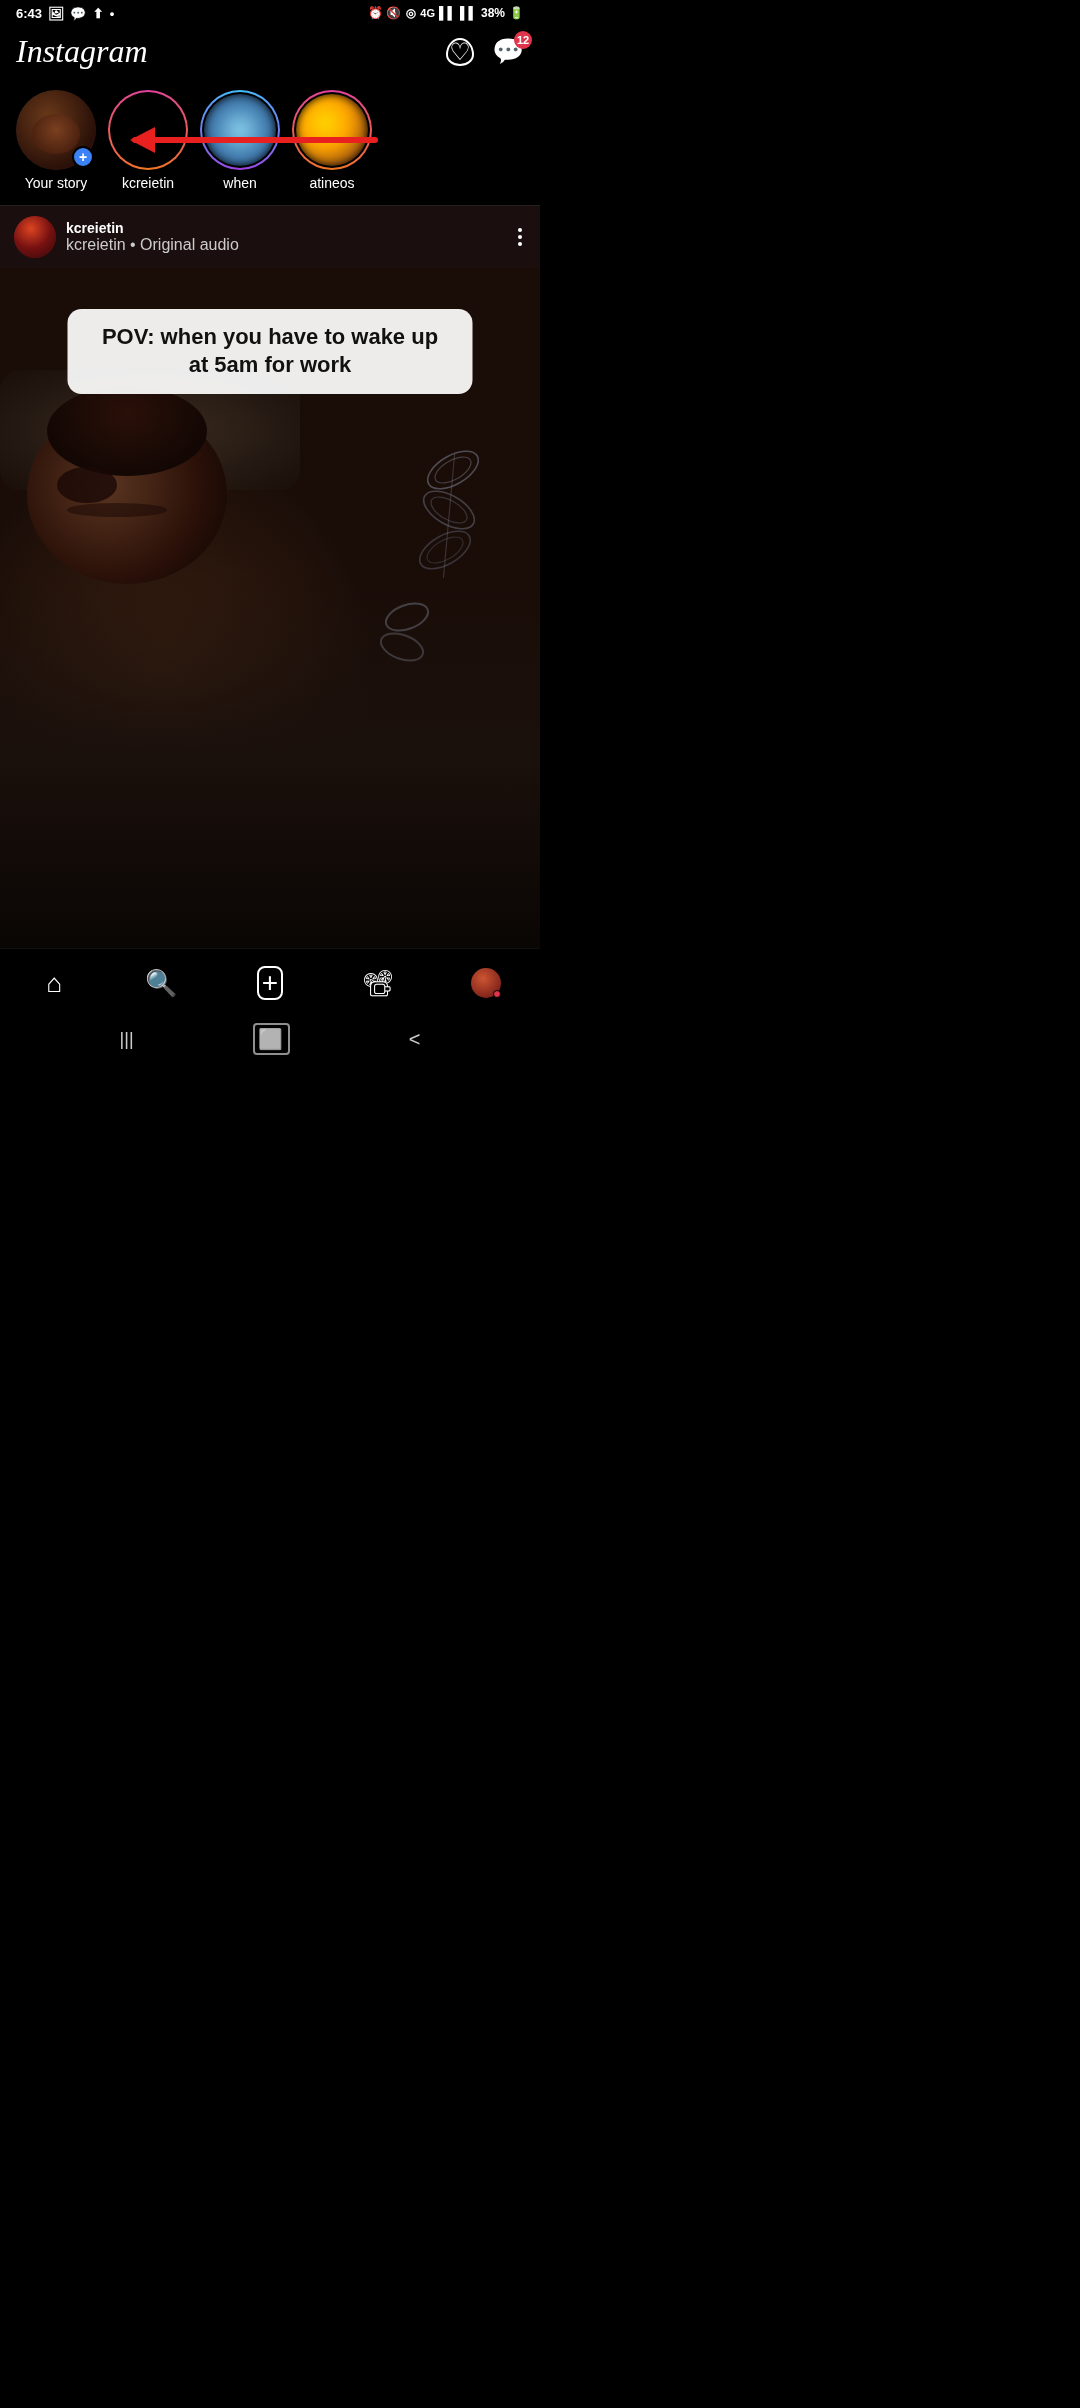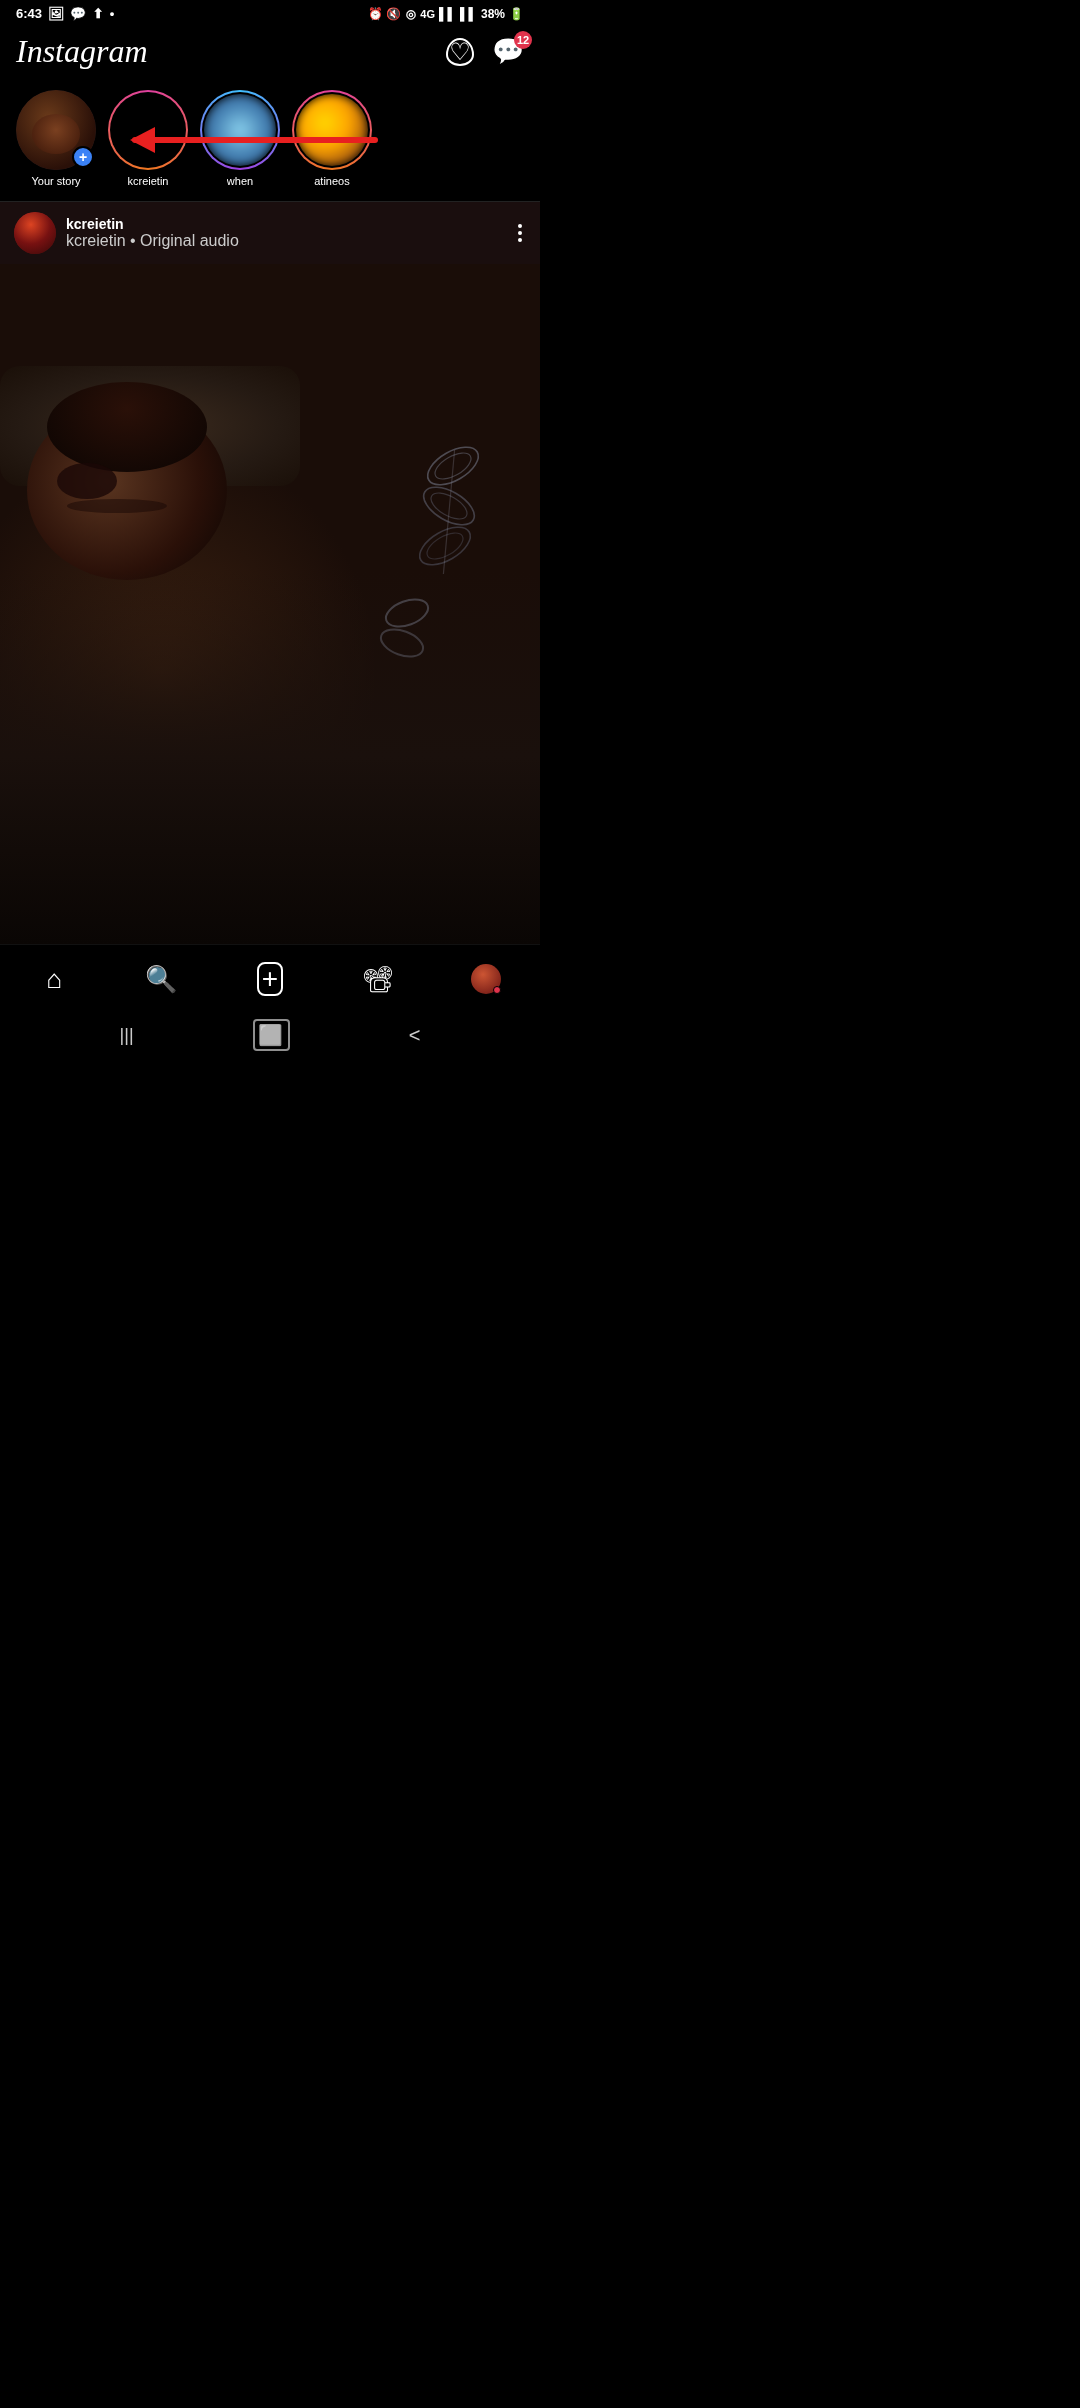--- a/index.html
+++ b/index.html
@@ -11,21 +11,21 @@
       font-family: -apple-system, BlinkMacSystemFont, 'Segoe UI', sans-serif;
       color: #fff;
       overflow-x: hidden;
       position: relative;
     }
 
     
     .status-bar {
       display: flex;
       justify-content: space-between;
-      align-items: flex-end;
+      align-items: flex-start;
       padding: 6px 16px 4px;
       font-size: 13px;
       font-weight: 600;
       background: #000;
     }
     .status-left { display: flex; align-items: center; gap: 6px; }
     .status-right { display: flex; align-items: center; gap: 4px; font-size: 12px; }
 
     
     .header {
@@ -126,21 +126,21 @@
       background: #3b82f6;
       border-radius: 50%;
       border: 2px solid #000;
       display: flex; align-items: center; justify-content: center;
       z-index: 5;
       font-size: 14px;
       font-weight: 700;
       color: #fff;
     }
     .story-label {
-      font-size: 11px;
+      font-size: 14px;
       color: #fff;
       text-align: center;
       max-width: 80px;
       overflow: hidden;
       text-overflow: ellipsis;
       white-space: nowrap;
     }
 
     
     .story-2 .story-ring { background: conic-gradient(#e040a0, #f07820, #e040a0); }
@@ -479,20 +479,23 @@
     </svg>
   </div>
 
   <div style="position:absolute;bottom:40%;right:20%;opacity:0.4;">
     <svg width="60" height="80" viewBox="0 0 60 80">
       <ellipse cx="35" cy="25" rx="22" ry="12" fill="none" stroke="rgba(200,220,255,0.6)" stroke-width="2" transform="rotate(-20 35 25)"></ellipse>
       <ellipse cx="30" cy="55" rx="22" ry="12" fill="none" stroke="rgba(200,220,255,0.5)" stroke-width="2" transform="rotate(20 30 55)"></ellipse>
     </svg>
   </div>
 
+  <div class="pov-box">
+    <span class="pov-text">POV: when you have to wake up at 5am for work</span>
+  </div>
 
 
 </div>
 
 <div class="bottom-nav">
   <div class="nav-item">
     <span class="nav-icon">⌂</span>
   </div>
   <div class="nav-item">
     <span class="nav-icon">🔍</span>

